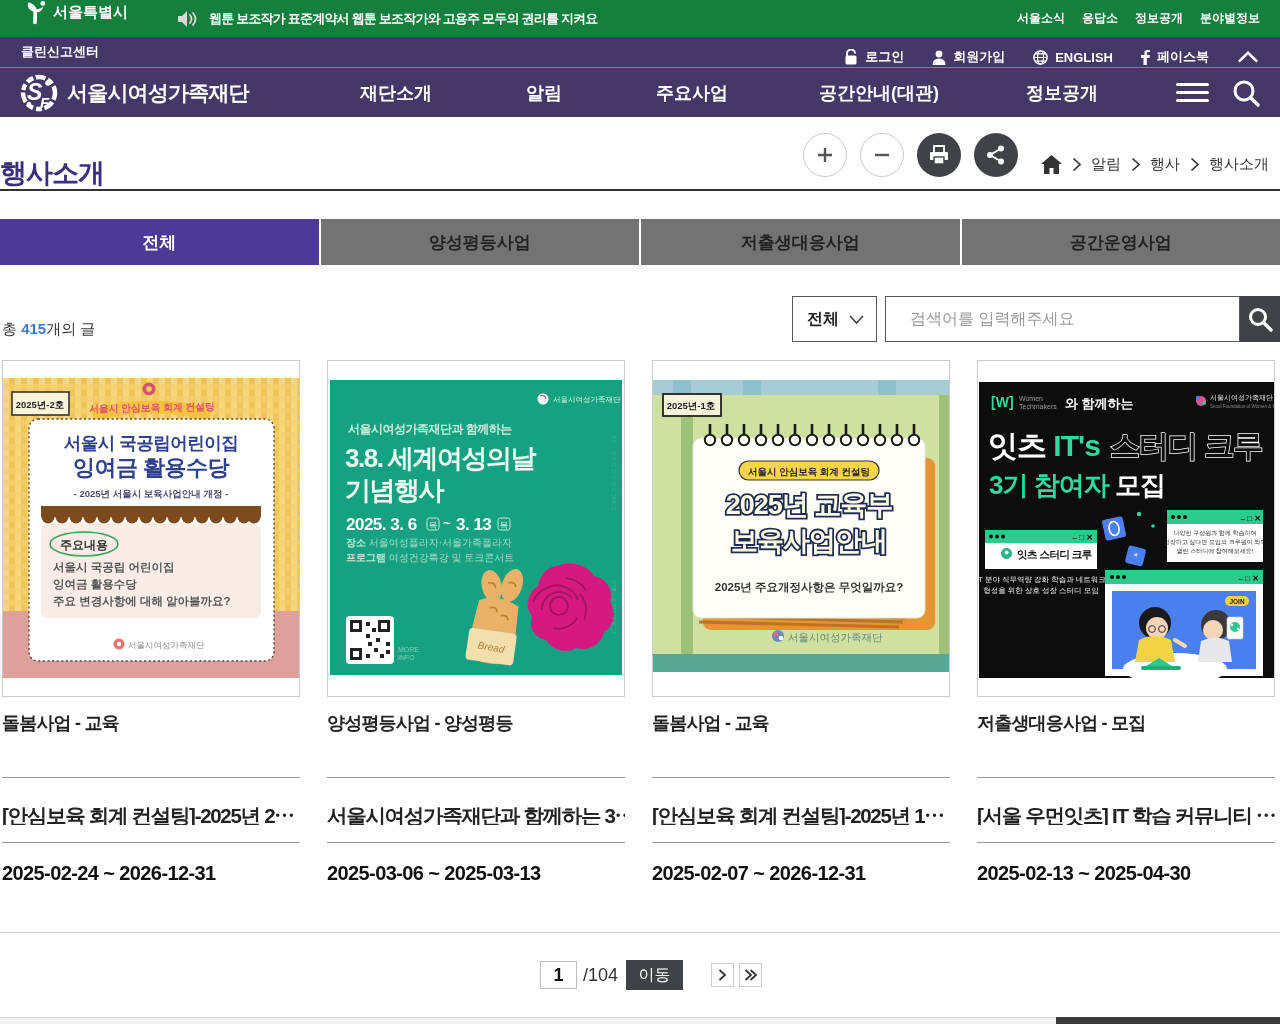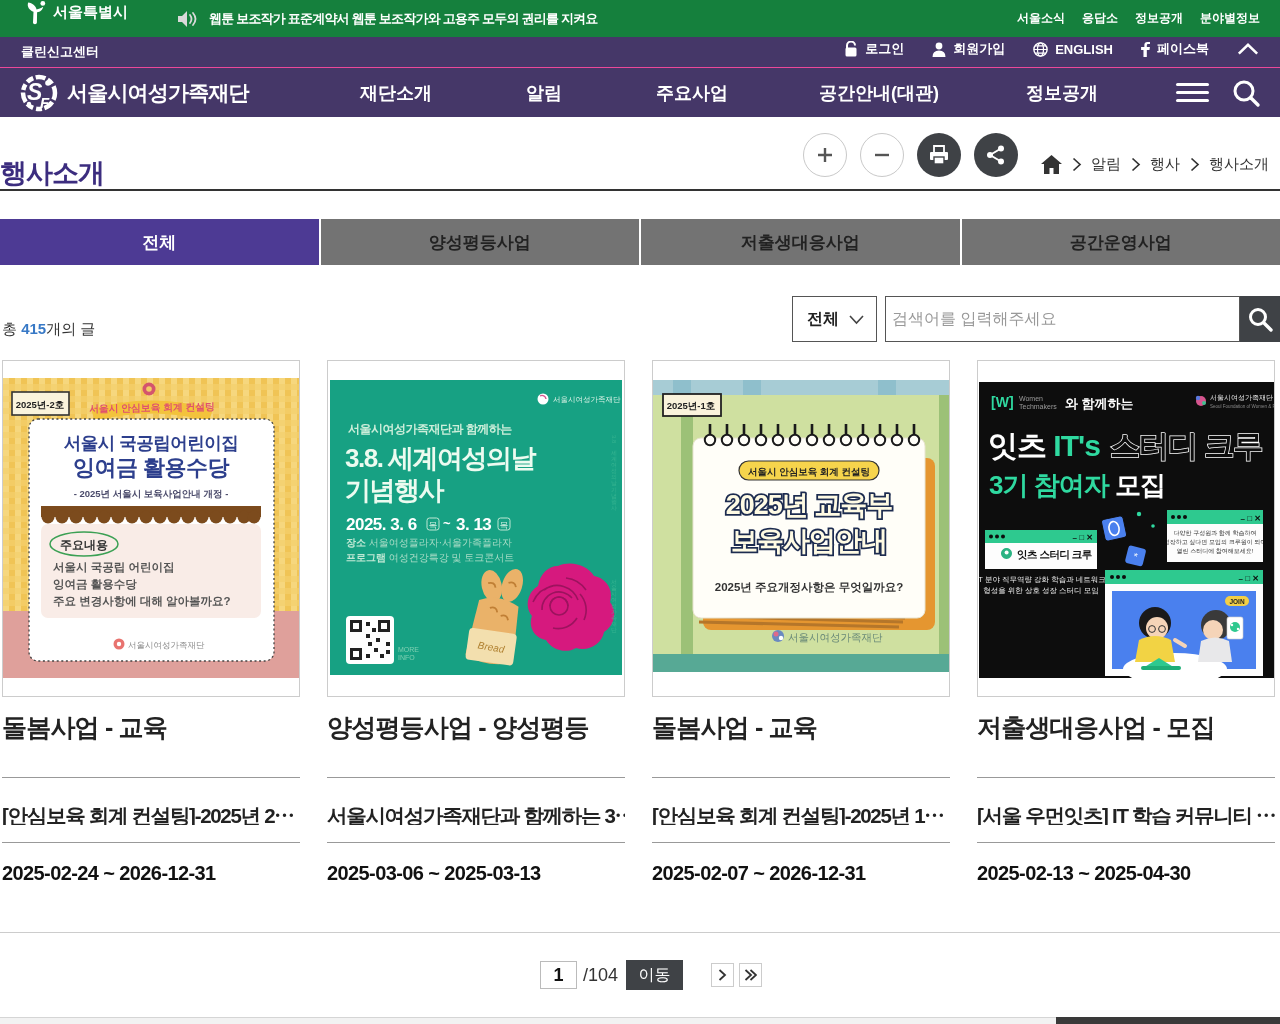--- a/index.html
+++ b/index.html
@@ -10,21 +10,21 @@
 .topbar { height:37px; background:#15803d; display:flex; align-items:flex-start; position:relative; }
 .topbar .seoul { display:flex; align-items:center; margin-left:24px; }
 .seoul-txt { color:#fff; font-size:15px; font-weight:700; margin-left:7px; letter-spacing:0px; }
 .banner { position:absolute; left:178px; top:0; height:37px; display:flex; align-items:center; }
 .banner .txt { color:#fff; font-size:13px; font-weight:700; margin-left:9px; letter-spacing:-0.8px; }
 .toplinks { position:absolute; right:20px; top:0; height:37px; display:flex; align-items:center; gap:17px; }
 .toplinks a { color:#fff; font-size:12px; font-weight:700; text-decoration:none; }
 
 .utilbar { height:31px; background:#453768; border-bottom:1px solid #ec4899; display:flex; align-items:center; position:relative; }
 .utilbar .clean { color:#fff; font-size:13px; font-weight:700; margin-left:21px; }
-.utilmenu { position:absolute; right:14px; top:0; height:24px; display:flex; align-items:center; gap:0; }
+.utilmenu { position:absolute; right:14px; top:8px; height:24px; display:flex; align-items:center; gap:0; }
 .utilmenu .it { display:flex; align-items:center; color:#fff; font-size:13px; font-weight:700; margin-left:28px; }
 .utilmenu .it svg { margin-right:7px; }
 .mainhead { height:49px; background:#453768; display:flex; align-items:center; position:relative; }
 .mainhead .logo { display:flex; align-items:center; margin-left:20px; }
 .mainhead .logoname { color:#fff; font-size:21px; font-weight:700; margin-left:9px; letter-spacing:-0.8px; }
 .gnb { position:absolute; left:356px; top:0; height:49px; display:flex; align-items:center;gap:24px; }
 .gnb a { color:#fff; font-size:18px; font-weight:700; text-decoration:none; text-align:center; display:block; }
 .hamburger { position:absolute; left:1176px; top:15px; width:33px; height:20px; }
 .hamburger span { display:block; height:3px; background:#fff; border-radius:2px; margin-bottom:5px; }
 .searchbtn { position:absolute; left:1231px; top:10px; }
@@ -40,27 +40,27 @@
 .tabs { margin-top:28px; display:flex; height:46px; }
 .tabs .tab { flex:1; background:#737373; color:#222; font-size:17px; font-weight:700; display:flex; align-items:center; justify-content:center; border-left:2px solid #fff; }
 .tabs .tab:first-child { border-left:none; }
 .tabs .tab.on { background:#4d3a94; color:#fff; }
 
 .srow { position:relative; height:95px; }
 .total { position:absolute; left:2px; top:55px; font-size:15px; color:#333; }
 .total b { color:#3879c6; font-weight:700; }
 .sel { position:absolute; left:792px; top:31px; width:85px; height:46px; border:1px solid #555; background:#fff; font-size:16px; font-weight:700; color:#222; display:flex; align-items:center; padding-left:14px; }
 .sel svg { position:absolute; right:12px; top:18px; }
-.sinput { position:absolute; left:885px; top:31px; width:355px; height:46px; border:1px solid #555; background:#fff; font-size:16px; color:#999; display:flex; align-items:center; padding-left:6px; }
+.sinput { position:absolute; left:885px; top:31px; width:355px; height:46px; border:1px solid #555; background:#fff; font-size:16px; color:#999; display:flex; align-items:center; padding-left:24px; }
 .sbtn { position:absolute; left:1240px; top:31px; width:40px; height:46px; background:#3f4246; display:flex; align-items:center; justify-content:center; }
 
 .cards { display:flex; padding:0 2px; gap:27px; }
 .card { width:298px; }
 .cimg { height:337px; border:1px solid #ccc; background:#fff; display:flex; align-items:center; justify-content:center; }
-.ccat { margin-top:14px; font-size:25px; font-weight:700; color:#222; height:25px; letter-spacing:-0.8px; }
+.ccat { margin-top:14px; font-size:18px; font-weight:700; color:#222; height:25px; letter-spacing:-0.8px; }
 .csep1 { margin-top:41px; border-top:1px solid #999; }
 .cdesc { margin-top:21px; font-size:20.5px; font-weight:700; color:#222; height:26px; white-space:nowrap; overflow:hidden; letter-spacing:-1.3px; }
 .csep2 { margin-top:17px; border-top:1px solid #999; }
 .cdate { margin-top:19px; font-size:20px; font-weight:700; color:#111; letter-spacing:-0.6px; }
 .listend { margin-top:47px; border-top:1px solid #ccc; }
 
 .pager { position:relative; height:84px; }
 .pgin { position:absolute; left:540px; top:28px; width:37px; height:28px; border:1px solid #bbb; background:#fff; text-align:center; font-size:18px; font-weight:700; color:#111; line-height:27px; }
 .pgtot { position:absolute; left:583px; top:32px; font-size:18px; color:#333; }
 .pggo { position:absolute; left:626px; top:27px; width:57px; height:30px; background:#3f4246; color:#fff; font-size:16px; text-align:center; line-height:29px; }

